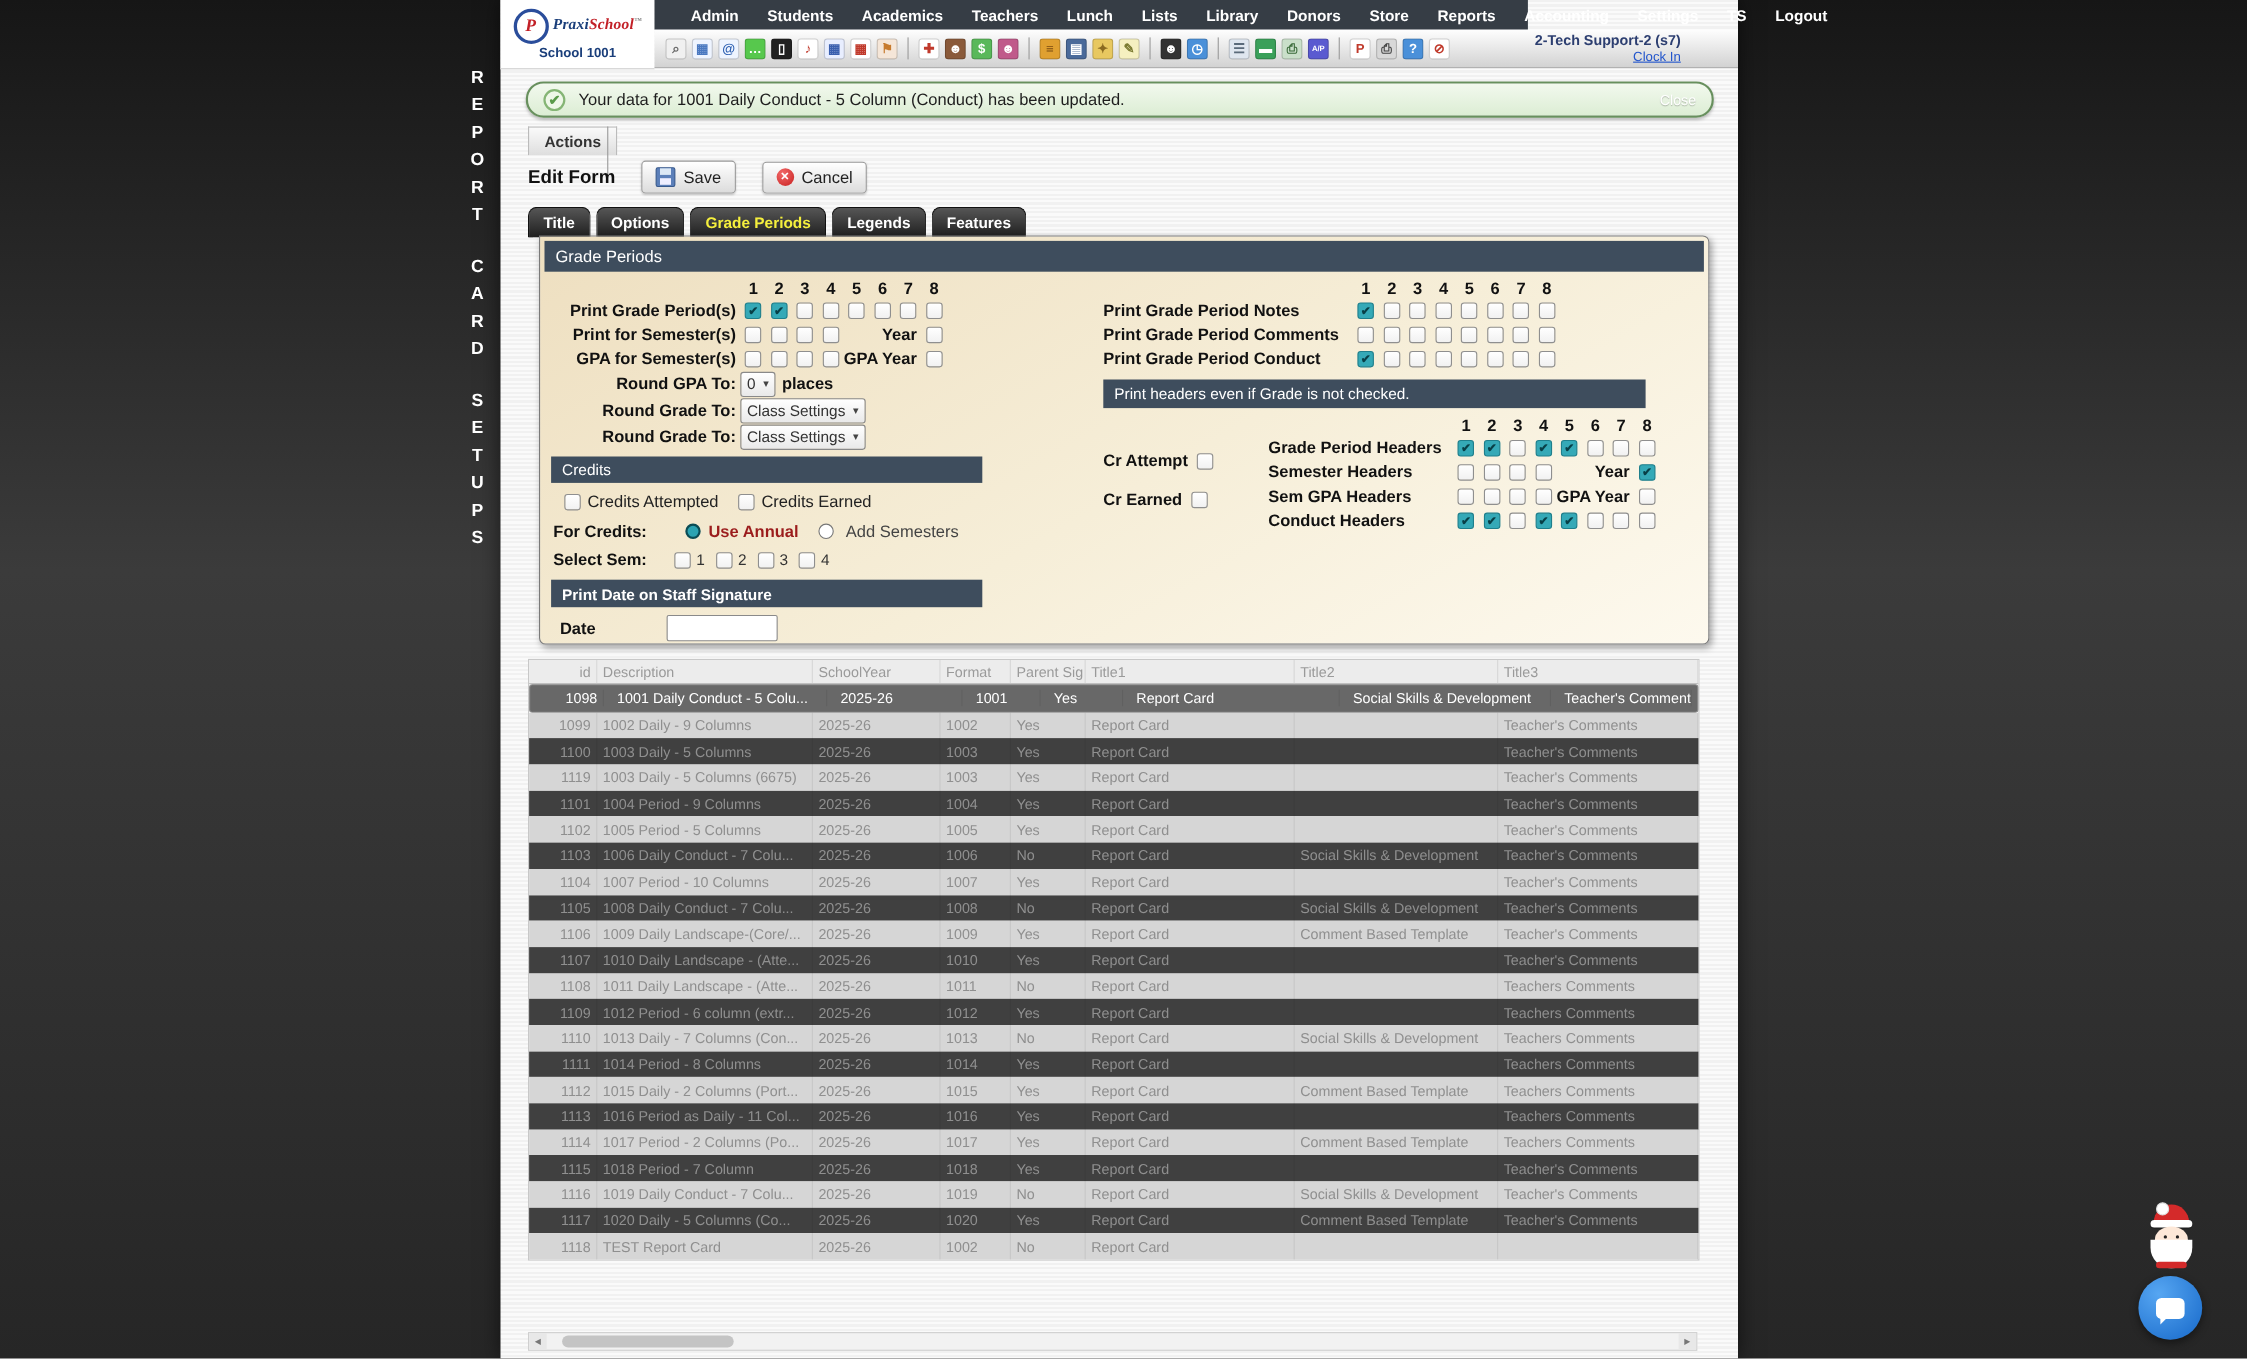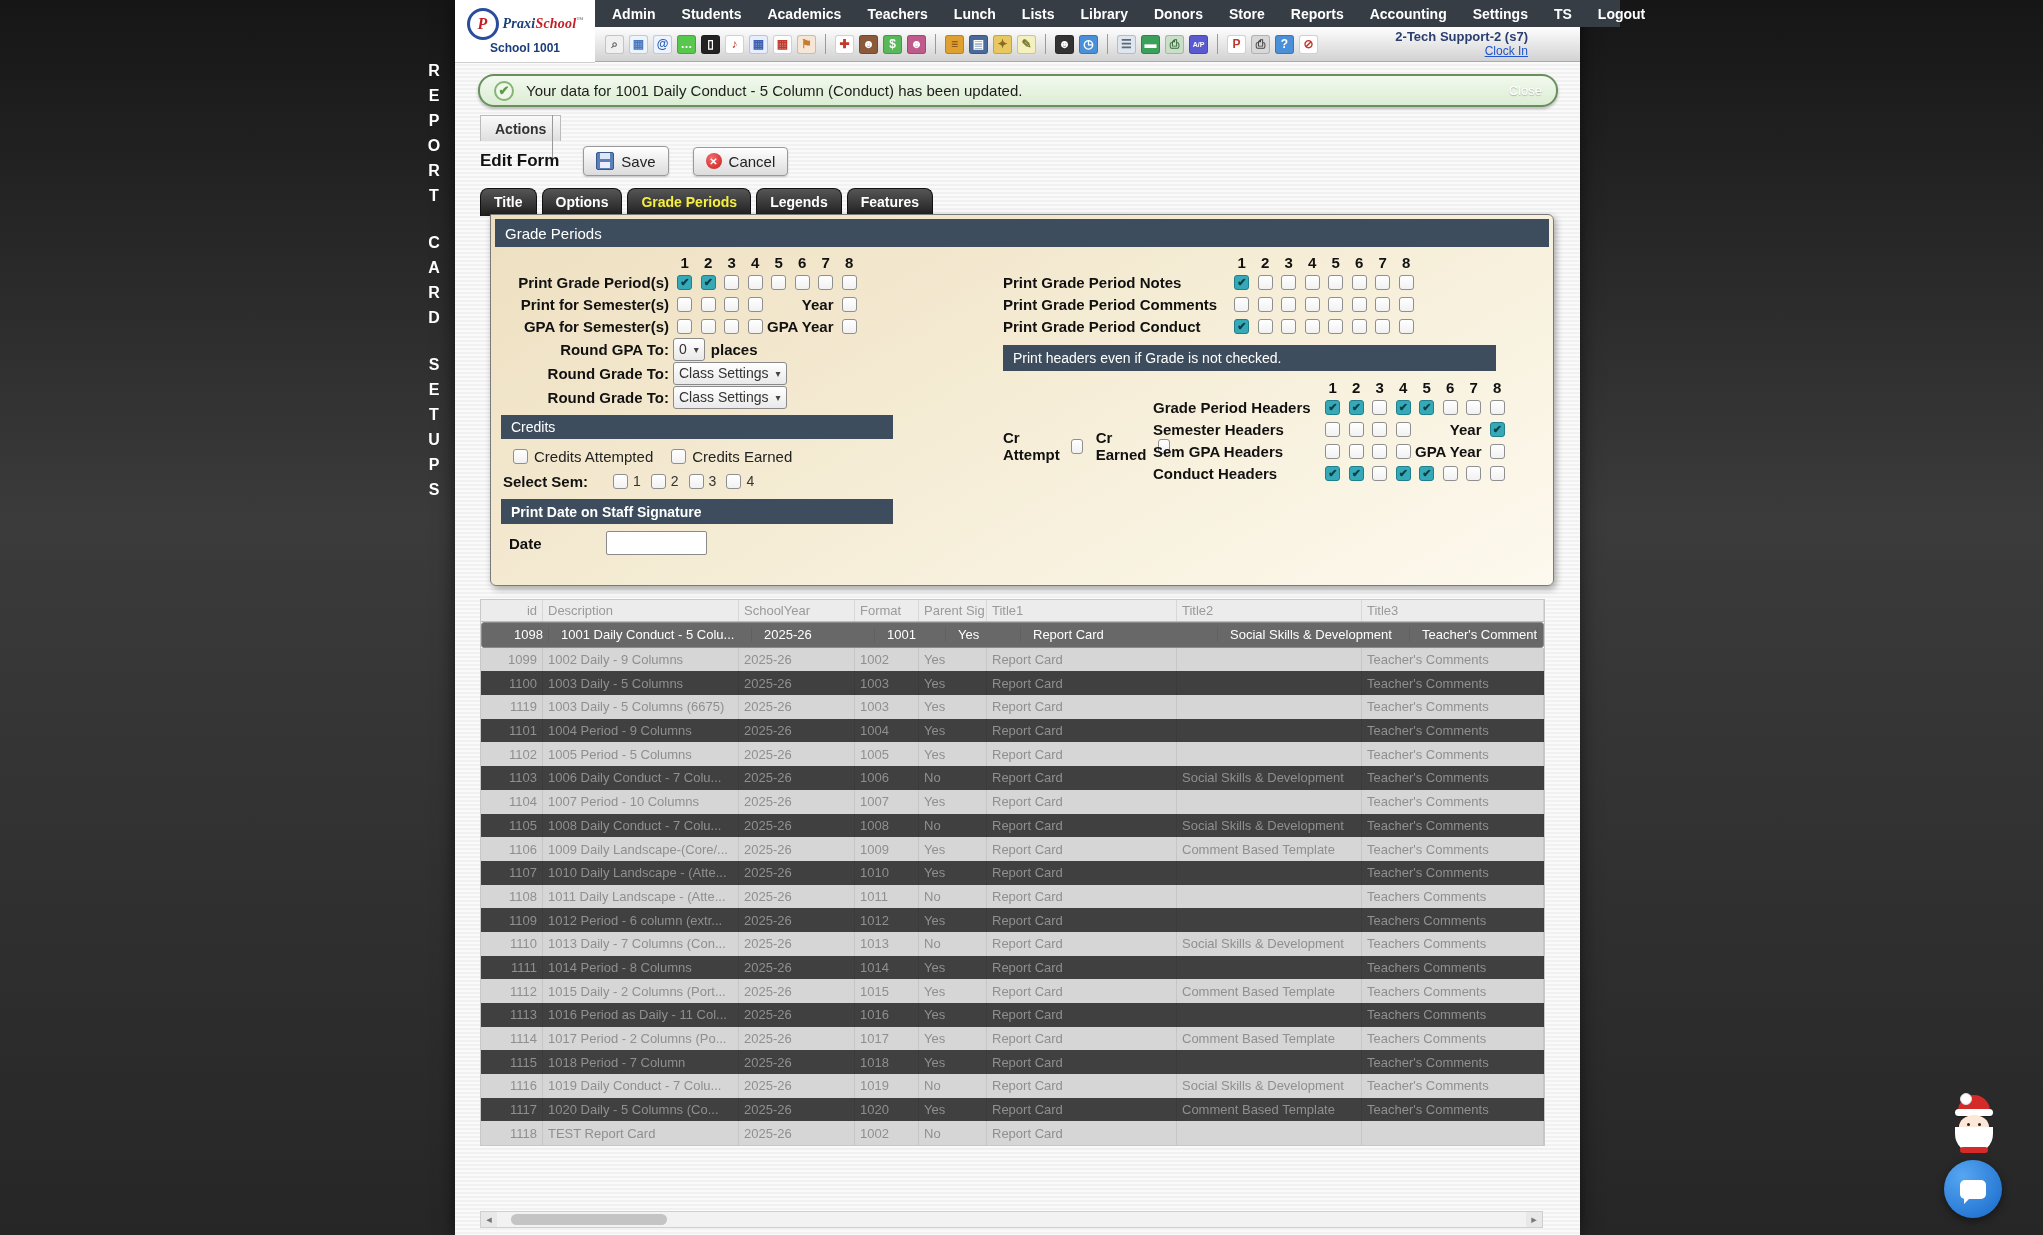--- a/index.html
+++ b/index.html
@@ -17,22 +17,22 @@
   
   .logo-box{position:absolute;left:455px;top:0;width:140px;height:62px;background:#fff;
     display:flex;flex-direction:column;align-items:center;justify-content:center;gap:1px;border-bottom:1px solid #cfcfcf;}
   .logo-row{display:flex;align-items:center;gap:4px;}
   .logo-circle{width:26px;height:26px;border-radius:50%;border:3px solid #2a4d9b;background:#fff;
     color:#c22027;font-family:"Liberation Serif",serif;font-weight:bold;font-style:italic;font-size:16px;
     display:flex;align-items:center;justify-content:center;}
   .brand{font-family:"Liberation Serif",serif;font-weight:bold;font-style:italic;font-size:14px;letter-spacing:.2px;}
   .brand .b1{color:#1a3e7a;} .brand .b2{color:#c22027;} .brand .tm{font-size:7px;color:#888;vertical-align:super;}
   .school-label{font-size:12px;font-weight:bold;color:#1a3e7a;}
-  .nav-bar{position:absolute;left:595px;top:0;width:1025px;height:27px;background:#363d45;
-    display:flex;align-items:center;padding-left:4px;box-sizing:border-box;gap:0;}
+  .nav-bar{position:absolute;left:595px;top:0;width:794px;height:27px;background:#363d45;
+    display:flex;align-items:center;padding-left:20px;box-sizing:border-box;gap:0;}
   .nav-item{color:#fff;font-size:14px;font-weight:bold;padding:0 13px;cursor:pointer;white-space:nowrap;}
   .icon-bar{position:absolute;left:595px;top:27px;width:985px;height:35px;
     background:linear-gradient(#fefefe,#d2d2d2);border-bottom:1px solid #aaa;box-sizing:border-box;
     display:flex;align-items:center;padding:0 10px;gap:5px;}
   .tool-chip{width:19px;height:19px;border-radius:3px;display:flex;align-items:center;justify-content:center;
     font-size:12px;font-weight:bold;border:1px solid rgba(0,0,0,.18);cursor:pointer;box-sizing:border-box;}
   .tool-sep{width:1px;height:20px;background:#9a9a9a;margin:0 4px;}
   .user-info{position:absolute;right:52px;top:3px;text-align:right;line-height:14px;}
   .user-name{font-size:13px;color:#2c3e70;font-weight:bold;}
   .clock-in{font-size:12px;color:#2255cc;text-decoration:underline;cursor:pointer;}
@@ -105,21 +105,21 @@
   .selectsem-row{display:flex;align-items:center;height:24px;padding-left:2px;}
   .ss-label{font-weight:bold;font-size:15px;color:#111;width:110px;}
   .sem-item{display:flex;align-items:center;margin-right:10px;}
   .sem-num{font-size:14px;color:#333;margin-left:5px;}
   .panel-bar.printdate{width:392px;height:25px;margin:6px 0 6px;font-size:14px;font-weight:bold;}
   .date-row{display:flex;align-items:center;height:26px;padding-left:8px;}
   .date-label{font-weight:bold;font-size:15px;color:#111;width:97px;}
   .date-input{width:95px;height:20px;border:1px solid #8a8a8a;background:#fff;border-radius:2px;}
   .panel-bar.note{width:493px;height:26px;margin:8px 0 5px;font-size:14px;}
   .headers-block{display:flex;margin-top:2px;}
-  .cr-col{width:150px;display:flex;flex-direction:row;align-items:center;padding-top:30px;gap:13px;box-sizing:border-box;padding-right:10px;}
+  .cr-col{width:150px;display:flex;flex-direction:column;align-items:flex-start;padding-top:30px;gap:13px;box-sizing:border-box;padding-right:10px;}
   .cr-row{display:flex;align-items:center;gap:8px;height:22px;}
   .cr-label{font-weight:bold;font-size:15px;color:#111;}
   
   .table-wrap{position:absolute;left:480px;top:599px;width:1063px;background:#fff;border:1px solid #c8c8c8;}
   .thead{display:grid;grid-template-columns:62px 196px 116px 64px 68px 190px 185px 1fr;background:#ececec;border-bottom:1px solid #bbb;height:21px;}
   .th{font-size:13px;color:#9a9a9a;display:flex;align-items:center;padding:0 5px;border-right:1px solid #d8d8d8;overflow:hidden;white-space:nowrap;cursor:pointer;}
   .th.c0{justify-content:flex-end;}
   .trow{display:grid;grid-template-columns:62px 196px 116px 64px 68px 190px 185px 1fr;height:23.7px;background:#404040;cursor:pointer;}
   .trow.alt{background:#d6d6d6;}
   .trow.sel{background:#686868;}
@@ -391,20 +391,27 @@
     <div class="credits-checks">
       <div class="pair">
           <span class="cb"></span>
           <span class="cb-label">Credits Attempted</span>
         </div>
       <div class="pair">
           <span class="cb"></span>
           <span class="cb-label">Credits Earned</span>
         </div>
     </div>
+    <div class="forcredits-row">
+      <div class="fc-label">For Credits:</div>
+      <span class="radio on"></span>
+      <span class="use-annual" style="margin-left:-3px;">Use Annual</span>
+      <span class="radio" style="margin-left:-6px;"></span>
+      <span class="add-sem" style="margin-left:1px;">Add Semesters</span>
+    </div>
     <div class="selectsem-row">
       <div class="ss-label">Select Sem:</div>
       <div style="display:flex;align-items:center;">
           <span class="sem-item">
             <span class="cb"></span>
             <span class="sem-num">1</span>
           </span>
           <span class="sem-item">
             <span class="cb"></span>
             <span class="sem-num">2</span>

